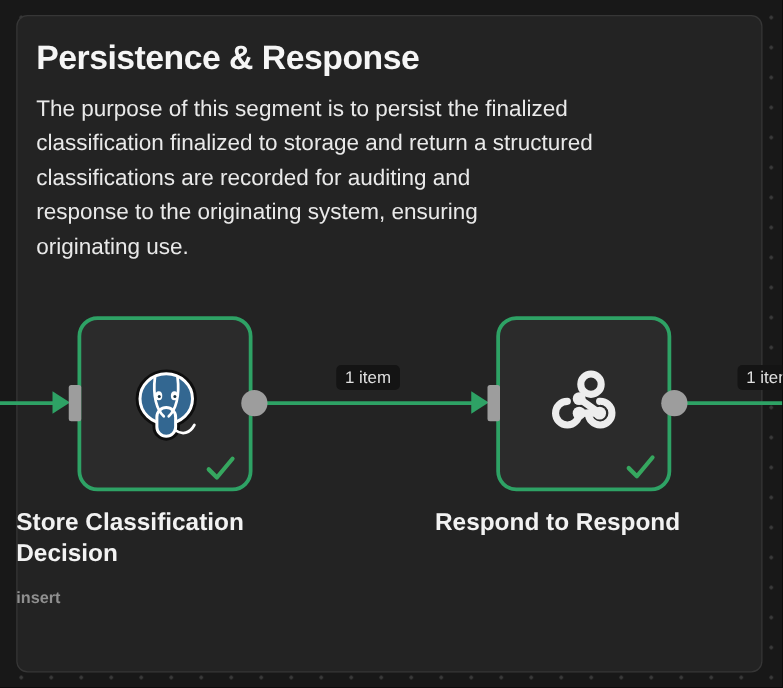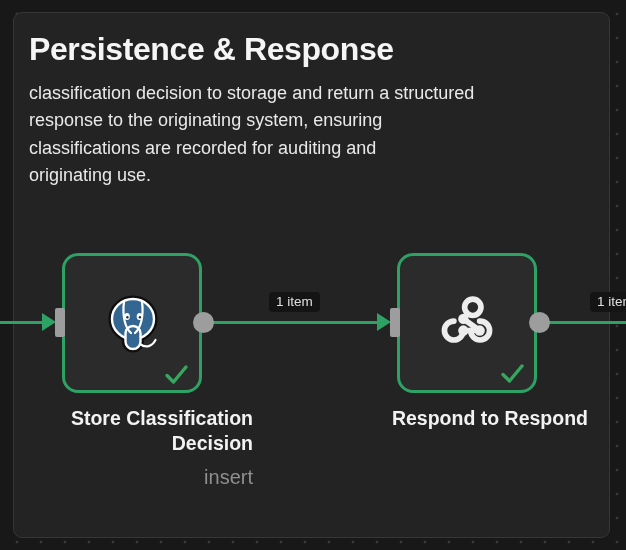--- a/index.html
+++ b/index.html
@@ -29,21 +29,21 @@
     position:absolute;left:13px;top:12px;width:597px;height:526px;
     background:var(--sticky-bg);
     border:1px solid var(--sticky-border);
     border-radius:9px;
     box-sizing:border-box;
     padding:18px 24px 0 15px;
     z-index:1;
   }
   .sticky-title{
     margin:0 0 12px 0;
-    font-size:32px;font-weight:700;letter-spacing:-0.4px;
+    font-size:27px;font-weight:700;letter-spacing:-0.4px;
     color:#f5f5f5;
   }
   .sticky-desc{font-size:18px;line-height:27.4px;color:var(--text-main);}
   .sticky-desc div{white-space:nowrap;}
   
   .conn{position:absolute;height:3px;background:var(--green);top:321px;z-index:2;}
   .conn-1{left:0;width:45px;}
   .conn-2{left:212px;width:166px;}
   .conn-3{left:548px;width:78px;}
   .arrow{
@@ -87,40 +87,41 @@
   .port-circle-2{left:529px;}
   .node-icon{position:absolute;z-index:4;}
   .pg-icon{left:101px;top:292px;width:64px;height:64px;}
   .wh-icon{left:441px;top:294px;width:55px;height:55px;}
   .check{position:absolute;z-index:4;width:27px;height:27px;}
   .check-1{left:163px;top:361px;}
   .check-2{left:499px;top:360px;}
   
   .node-label{
     position:absolute;top:406px;width:240px;z-index:3;
-    text-align:right;color:#f2f2f2;
+    text-align:left;color:#f2f2f2;
     font-size:19.5px;font-weight:700;line-height:25px;
   }
   .node-label-1{left:13px;}
   .node-label-2{left:348px;}
   .node-subtitle{
-    margin-top:9px;font-size:20px;font-weight:400;color:var(--text-dim);
+    margin-top:9px;font-size:13px;font-weight:700;color:var(--text-dim);
   }
 </style>
 </head>
 <body>
 
 <div class="screen">
 
   <div class="sticky">
     <h1 class="sticky-title">Persistence &amp; Response</h1>
     <div class="sticky-desc">
-      <div>classification decision to storage and return a structured</div>
+      <div>The purpose of this segment is to persist the finalized</div>
+      <div>classification finalized to storage and return a structured</div>
+      <div>classifications are recorded for auditing and</div>
       <div>response to the originating system, ensuring</div>
-      <div>classifications are recorded for auditing and</div>
       <div>originating use.</div>
     </div>
   </div>
 
   <div class="conn conn-1"></div>
   <div class="conn conn-2"></div>
   <div class="conn conn-3"></div>
   <div class="arrow arrow-1"></div>
   <div class="arrow arrow-2"></div>
 

